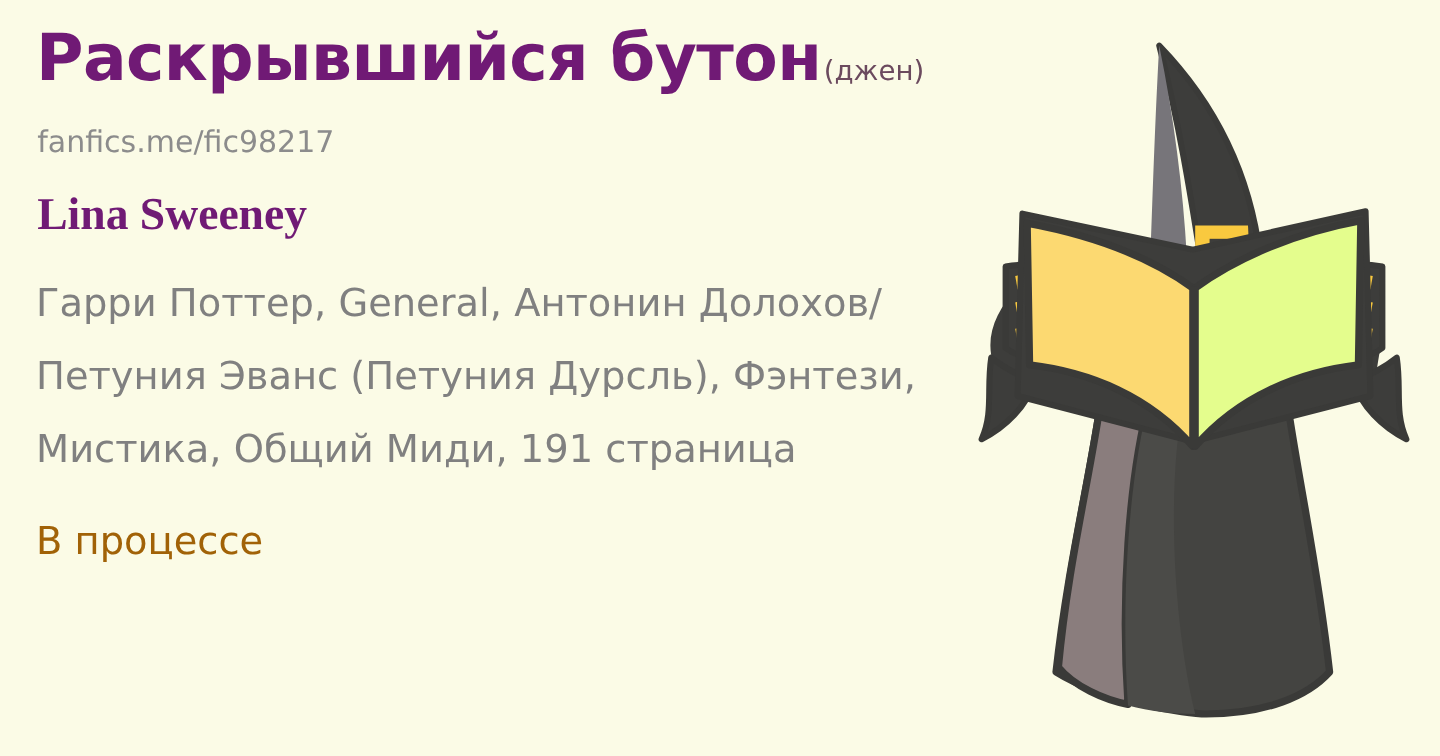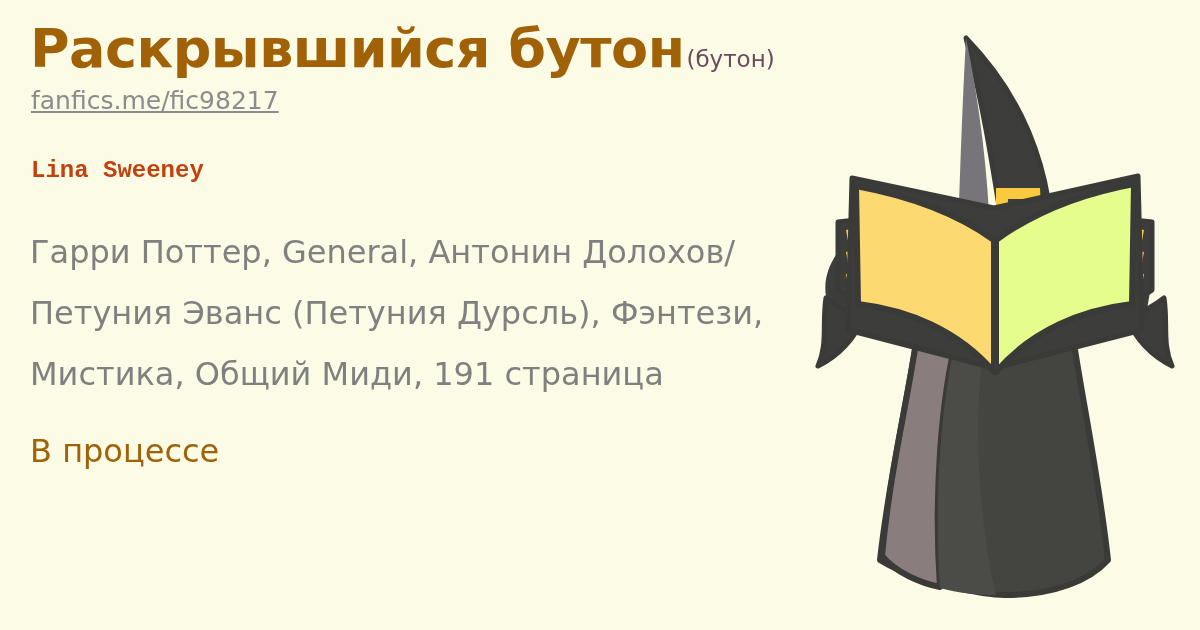--- a/index.html
+++ b/index.html
@@ -32,50 +32,49 @@
     position: absolute;
     left: 0;
     top: 22px;
     white-space: nowrap;
     line-height: 1.0;
   }
   .title-main {
     font-family: "DejaVu Sans", sans-serif;
     font-size: 54px;
     font-weight: 700;
-    color: #a16207;
+    color: #701a75;
     letter-spacing: -0.5px;
   }
   .title-genre {
     font-family: "DejaVu Sans", sans-serif;
     font-size: 23px;
     font-weight: 400;
     color: #6b4a5e;
     vertical-align: baseline;
     padding-left: 2px;
   }
   .url {
     position: absolute;
     left: 1px;
-    top: 86px;
+    top: 104px;
     font-family: "DejaVu Sans", sans-serif;
     font-size: 25px;
     font-weight: 400;
     color: #8c8c8c;
     letter-spacing: 0px;
-    text-decoration: underline;
   }
   .author {
     position: absolute;
     left: 1px;
     top: 157px;
-    font-family: Liberation Mono, monospace;
-    font-size: 24px;
+    font-family: Liberation Serif, serif;
+    font-size: 38px;
     font-weight: 700;
-    color: #c2410c;
+    color: #701a75;
     letter-spacing: 0px;
   }
   .meta {
     position: absolute;
     left: 0px;
     top: 222px;
     width: 780px;
     font-family: "DejaVu Sans", sans-serif;
     font-size: 32px;
     font-weight: 400;
@@ -106,21 +105,21 @@
   }
 </style>
 </head>
 <body>
 
 <div class="card">
 
   <div class="text-col">
 
     <div class="title-line">
-      <span class="title-main">Раскрывшийся бутон</span><span class="title-genre">(бутон)</span>
+      <span class="title-main">Раскрывшийся бутон</span><span class="title-genre">(джен)</span>
     </div>
 
     <div class="url">fanfics.me/fic98217</div>
 
     <div class="author">Lina Sweeney</div>
 
     <div class="meta">Гарри Поттер, General, Антонин Долохов/Петуния Эванс (Петуния Дурсль), Фэнтези, Мистика, Общий Миди, 191 страница</div>
 
     <div class="status">В процессе</div>
 

